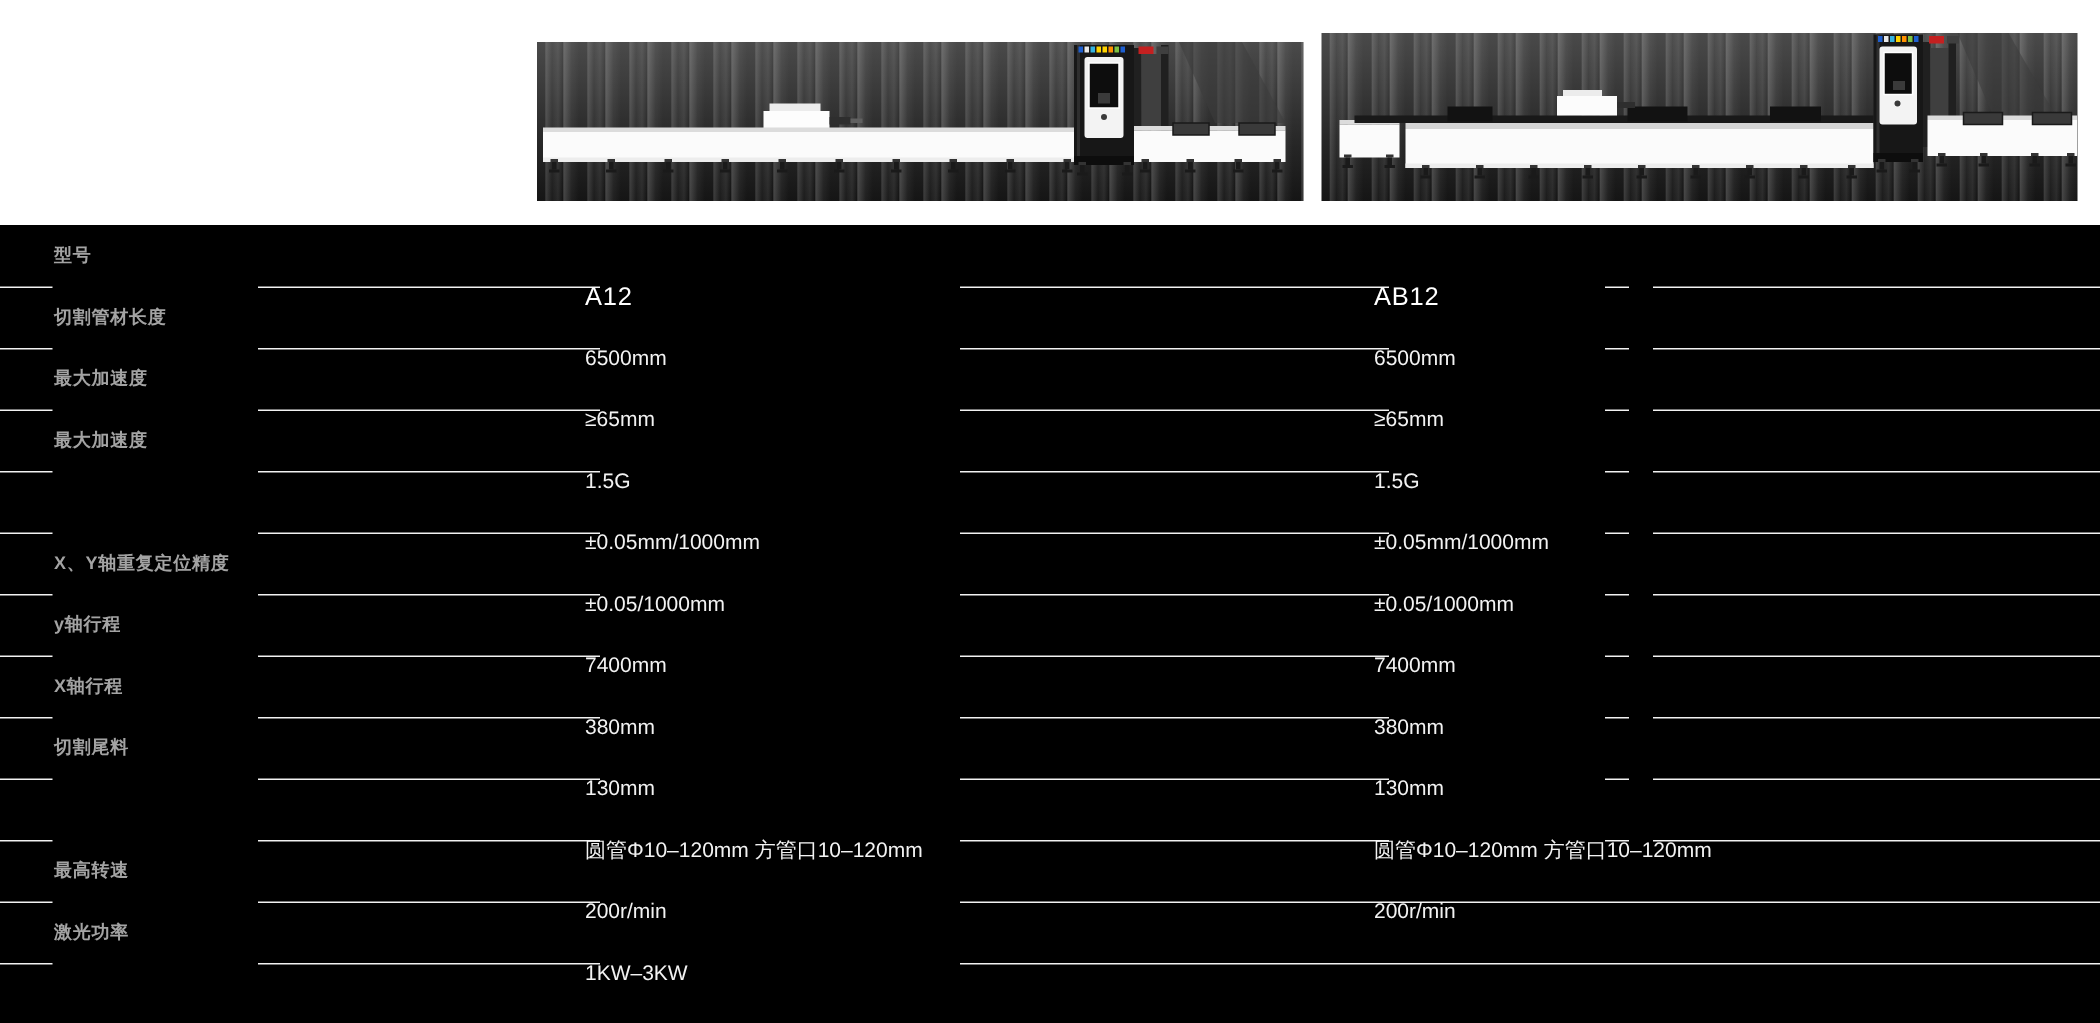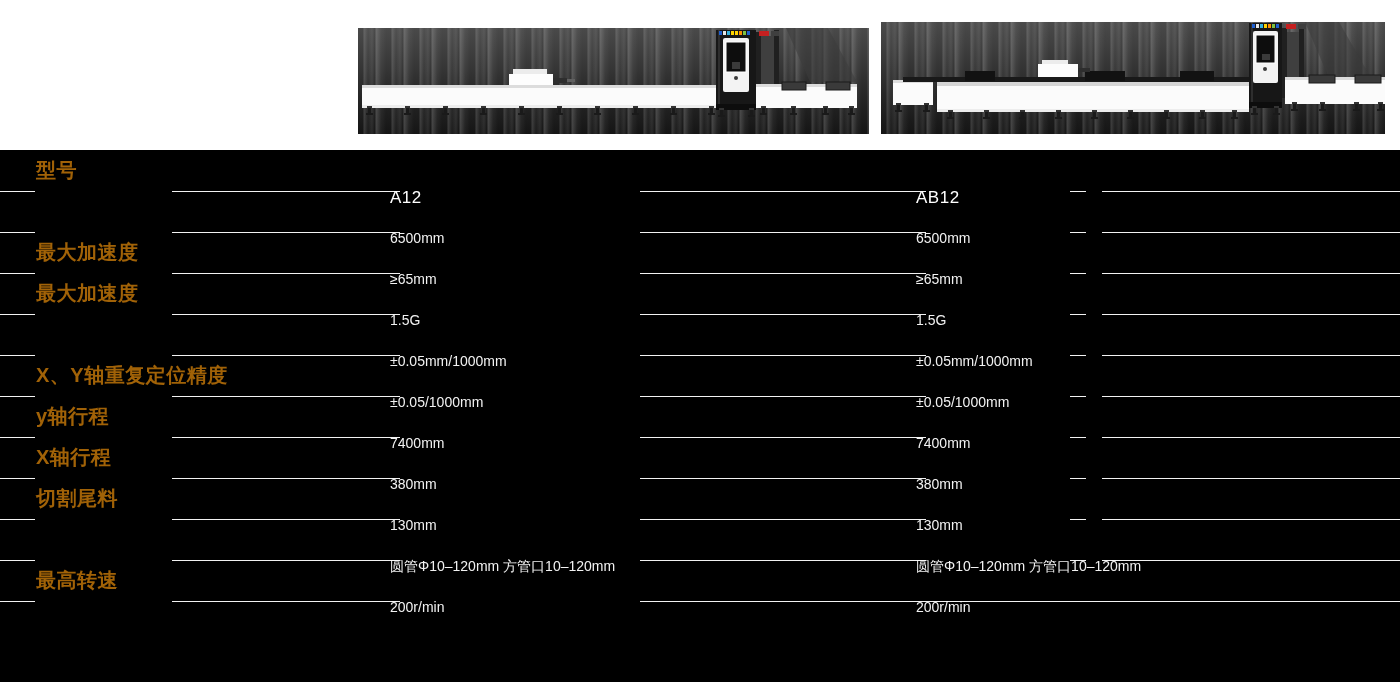--- a/index.html
+++ b/index.html
@@ -17,21 +17,21 @@
          rgba(255,255,255,0) 28px),
        linear-gradient(180deg,#4a4a4a 0%,#3a3a3a 30%,#262626 65%,#151515 100%);}
   .photo-left{left:358px;top:28px;width:511px;height:106px;}
   .photo-right{left:881px;top:22px;width:504px;height:112px;}
   .photo svg{display:block;}
   
   .spec-table{position:absolute;left:0;top:150px;width:1400px;height:532px;background:#000000;}
   .row{position:relative;height:41px;}
   .seg{position:absolute;top:0;height:1px;background:#ffffff;opacity:.95;}
   .cell{position:absolute;top:0;line-height:41px;white-space:nowrap;}
-  .label{left:36px;font-size:20px;font-weight:bold;color:#a16207;letter-spacing:.5px;}
+  .label{left:36px;font-size:12px;font-weight:bold;color:#a3a3a3;letter-spacing:.5px;}
   .val{font-size:14px;color:#f2f2f2;margin-top:27px;}
   .v1{left:390px;}
   .v2{left:916px;}
   .header-row .val{font-size:17px;color:#ffffff;letter-spacing:.5px;}
 </style>
 </head>
 <body>
 
 <div class="page">
 
@@ -208,20 +208,21 @@
         <span class="cell label">型号</span>
         <span class="cell val v1">A12</span>
         <span class="cell val v2">AB12</span>
       </div>
       <div class="row">
         <div class="seg" style="left: 0px; width: 35px;"></div>
         <div class="seg" style="left: 172px; width: 228px;"></div>
         <div class="seg" style="left: 640px; width: 286px;"></div>
         <div class="seg" style="left: 1070px; width: 16px;"></div>
         <div class="seg" style="left: 1102px; width: 298px;"></div>
+        <span class="cell label">切割管材长度</span>
         <span class="cell val v1">6500mm</span>
         <span class="cell val v2">6500mm</span>
       </div>
       <div class="row">
         <div class="seg" style="left: 0px; width: 35px;"></div>
         <div class="seg" style="left: 172px; width: 228px;"></div>
         <div class="seg" style="left: 640px; width: 286px;"></div>
         <div class="seg" style="left: 1070px; width: 16px;"></div>
         <div class="seg" style="left: 1102px; width: 298px;"></div>
         <span class="cell label">最大加速度</span>
@@ -303,16 +304,23 @@
         <div class="seg" style="left: 1070px; width: 16px;"></div>
         <div class="seg" style="left: 1102px; width: 298px;"></div>
         <span class="cell label">最高转速</span>
         <span class="cell val v1">200r/min</span>
         <span class="cell val v2">200r/min</span>
       </div>
       <div class="row">
         <div class="seg" style="left: 0px; width: 35px;"></div>
         <div class="seg" style="left: 172px; width: 228px;"></div>
         <div class="seg" style="left: 640px; width: 760px;"></div>
+        <span class="cell label">激光功率</span>
+        <span class="cell val v1">1KW–3KW</span>
+      </div>
+      <div class="row">
+        <div class="seg" style="left: 0px; width: 35px;"></div>
+        <div class="seg" style="left: 172px; width: 228px;"></div>
+        <div class="seg" style="left: 640px; width: 760px;"></div>
       </div>
     </div>
 
 </div>
 
 </body></html>

